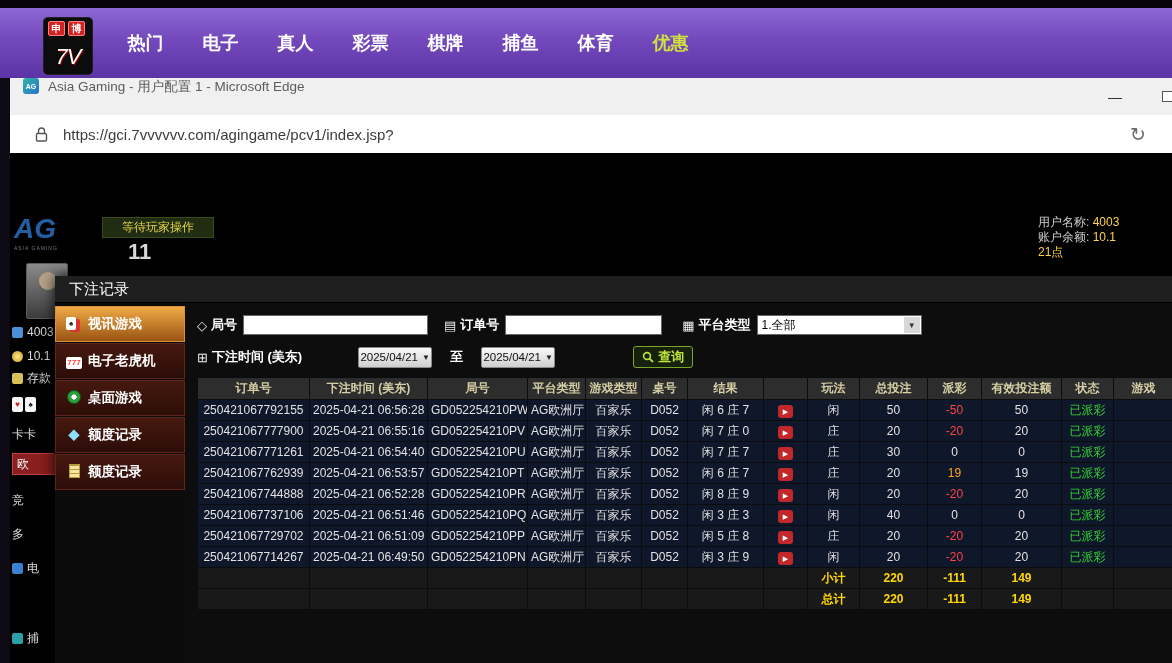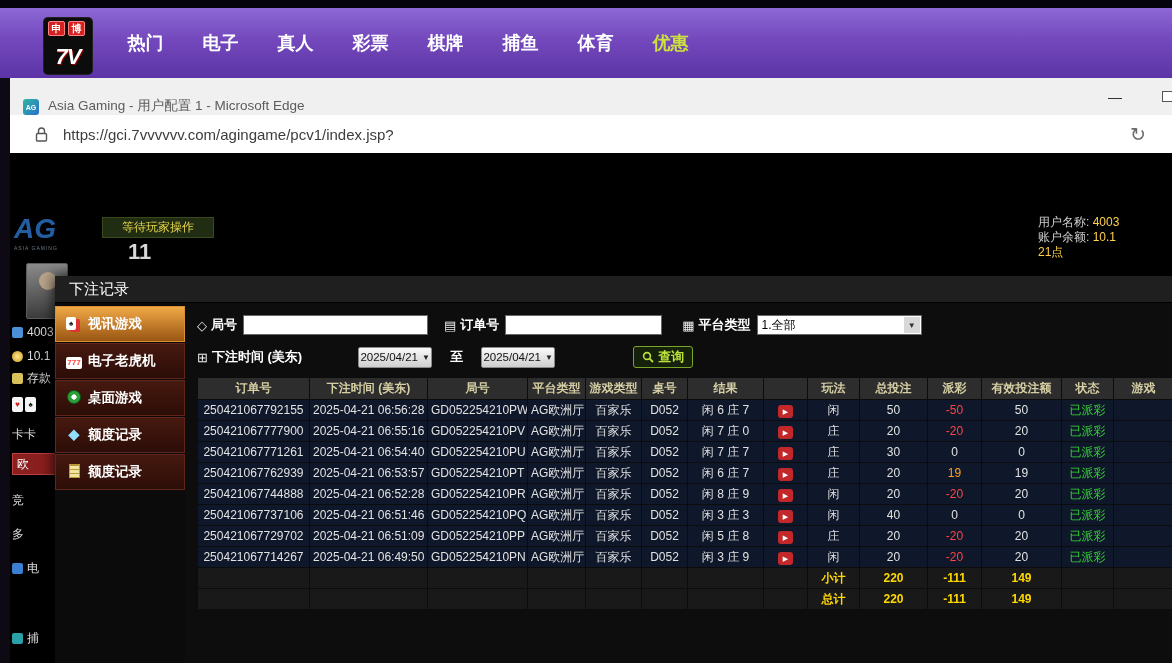--- a/index.html
+++ b/index.html
@@ -10,29 +10,29 @@
   
   .top-strip { position:absolute; left:0; top:0; width:100%; height:8px; background:#06030c; }
   .site-nav { position:absolute; left:0; top:8px; width:100%; height:70px;
     background:linear-gradient(180deg,#8d68d6 0%,#7348bc 45%,#5c34a6 100%); }
   .logo { position:absolute; left:44px; top:10px; width:48px; height:56px; background:#0c0c0c;
     border-radius:4px; box-shadow:0 0 0 1px #222; }
   .logo-badges { position:absolute; left:4px; top:3px; display:flex; gap:3px; }
   .logo-badge { width:17px; height:15px; background:#d42222; border-radius:2px; color:#fff;
     font-size:10px; font-weight:bold; display:flex; align-items:center; justify-content:center; border:1px solid #ff8080; }
   .logo-text { position:absolute; left:0; bottom:4px; width:100%; text-align:center; color:#fff;
-    font-size:22px; font-weight:700; font-style:italic; letter-spacing:-1px; text-shadow:1px 1px 0 #900; }
+    font-size:22px; font-weight:400; font-style:italic; letter-spacing:-1px; text-shadow:1px 1px 0 #900; }
   .nav-items { position:absolute; left:108px; top:0; height:70px; display:flex; align-items:center; }
   .nav-item { width:75px; text-align:center; color:#fff; font-size:18px; font-weight:bold; cursor:pointer; }
   .nav-item.hl { color:#cde23e; }
 
   
   .edge { position:absolute; left:10px; top:78px; right:0; bottom:0; background:#000; }
   .titlebar { position:absolute; left:0; top:0; width:100%; height:37px; background:#f1f0f0;
-    display:flex; align-items:flex-end; }
+    display:flex; align-items:flex-start; }
   .tab-icon { width:16px; height:16px; margin-left:13px; border-radius:3px;
     background:linear-gradient(135deg,#2db8a0,#2a6fd0); color:#fff; font-size:7px; font-weight:bold;
     display:flex; align-items:center; justify-content:center; }
   .win-title { margin-left:9px; font-size:13.5px; color:#5c5c5c; }
   .win-btn-min { position:absolute; right:40px; top:0; width:34px; height:37px; color:#333;
     font-size:14px; display:flex; align-items:center; justify-content:center; cursor:pointer; }
   .win-btn-max { position:absolute; right:-6px; top:13px; width:16px; height:11px; border:1px solid #555; background:#fff; }
   .urlbar { position:absolute; left:0; top:37px; width:100%; height:38px; background:#fff; display:flex; align-items:center; }
   .lock-chip { margin-left:17px; width:28px; height:24px; border-radius:5px; display:flex; align-items:center; justify-content:center; }
   .url-text { margin-left:8px; font-size:15px; color:#3d3d3d; }

